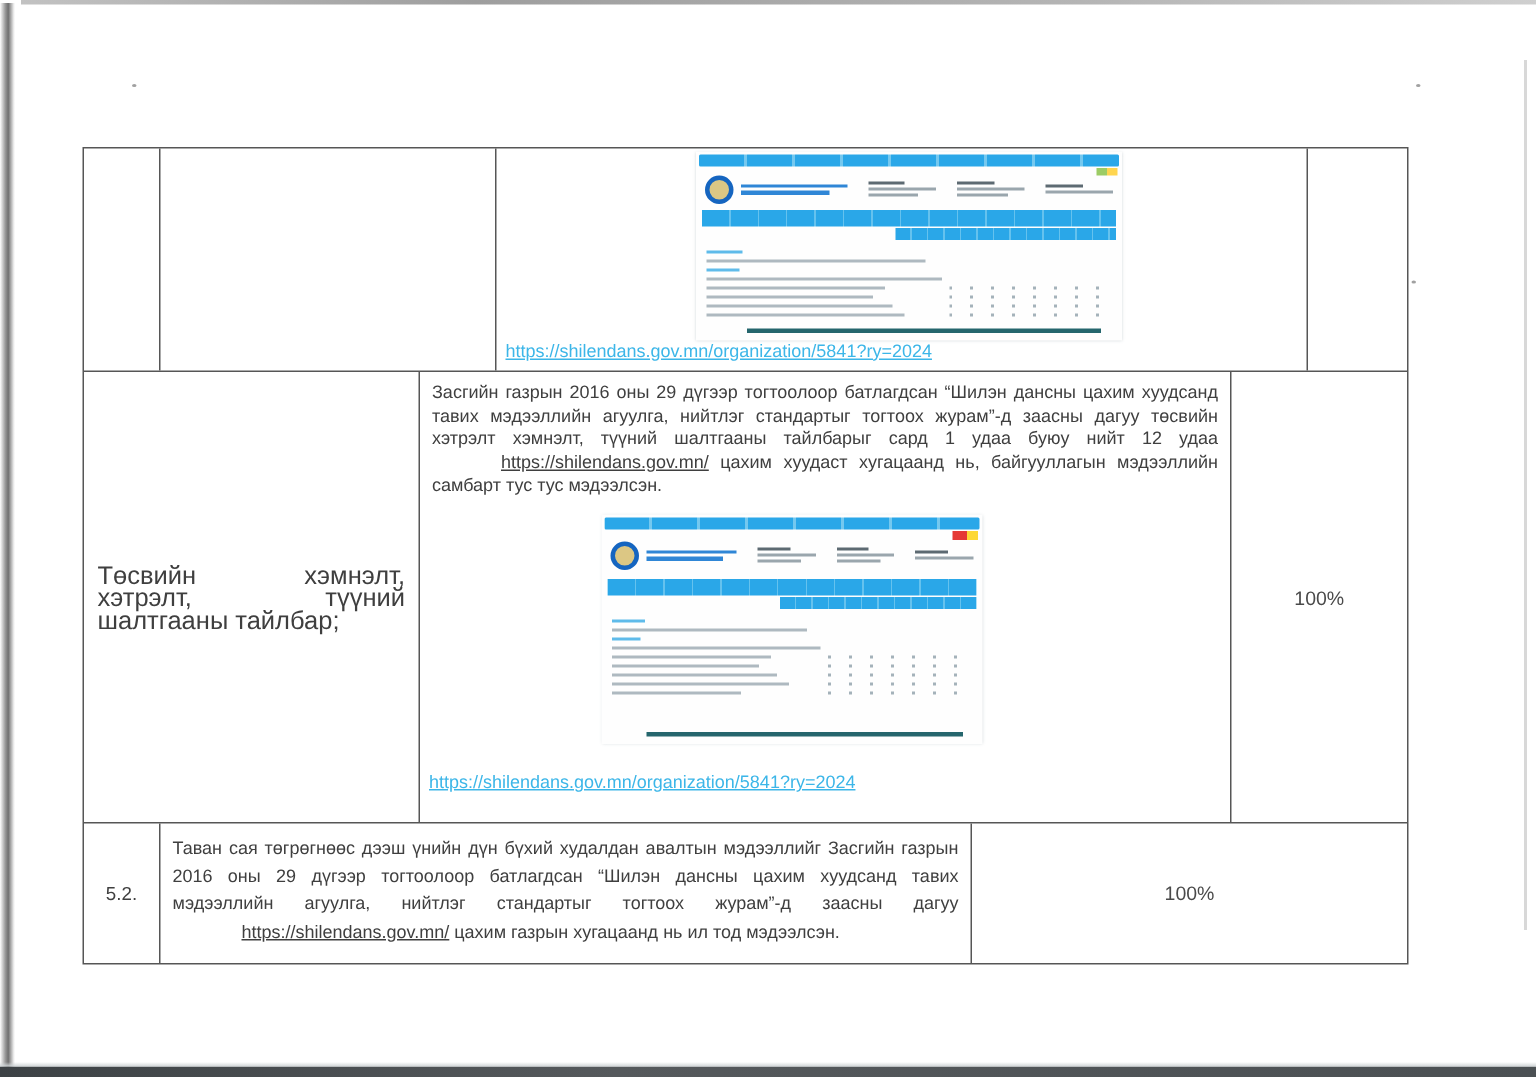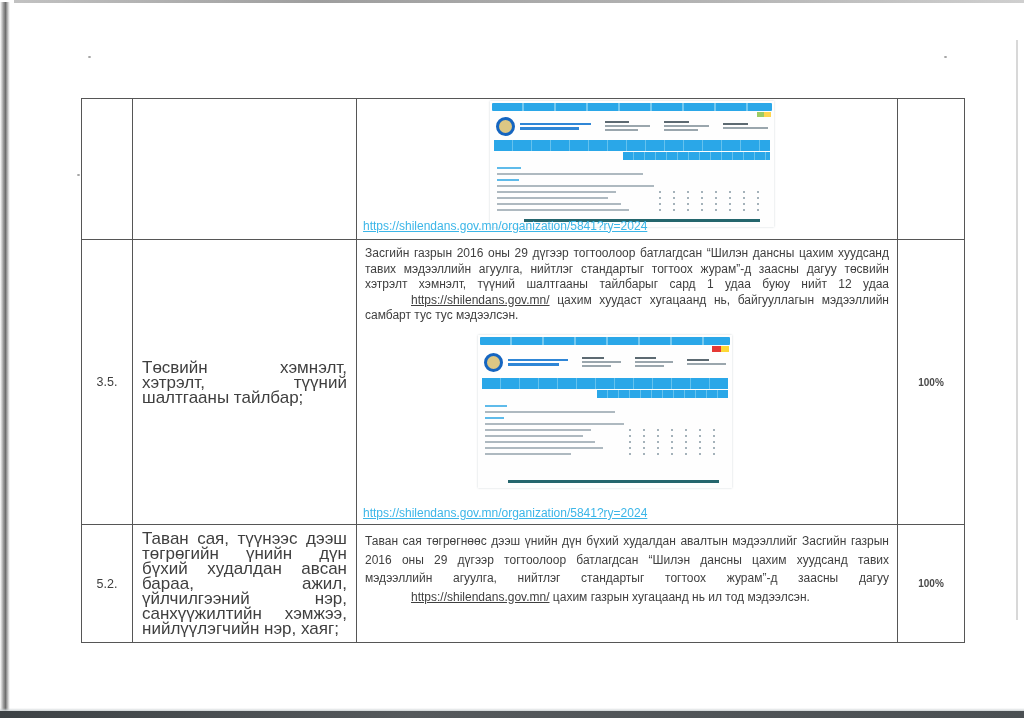--- a/index.html
+++ b/index.html
@@ -14,38 +14,38 @@
     background:linear-gradient(90deg,#c2c2c2,#9e9e9e 30%,#b5b5b5 70%,#cfcfcf);}
   .edge-left{position:absolute;left:0;top:2px;width:10px;height:712px;
     background:linear-gradient(90deg,#ffffff 0%,#9a9a9a 35%,#6f6f6f 55%,#e8e8e8 90%,#ffffff);}
   .edge-bottom{position:absolute;left:0;bottom:0;width:1024px;height:7px;
     background:linear-gradient(90deg,#3d4245,#55595c 40%,#4b5053);}
   .edge-bottom:before{content:"";position:absolute;left:0;top:-3px;width:100%;height:3px;
     background:linear-gradient(180deg,rgba(255,255,255,0),#cfd4d6);}
   .edge-right{position:absolute;left:1016px;top:40px;width:2px;height:580px;background:#d8d8d8;}
   .speck{position:absolute;background:#8a8a8a;border-radius:50%;width:3px;height:2px;opacity:.8;}
   
-  .doc-table{position:absolute;left:81px;top:98px;width:884px;height:545px;
+  .doc-table{position:absolute;left:55px;top:98px;width:884px;height:545px;
     border:1px solid #565656;box-sizing:border-box;display:flex;flex-direction:column;
     background:#fff;}
   .trow{display:flex;box-sizing:border-box;border-bottom:1px solid #565656;}
   .trow:last-child{border-bottom:none;}
   .r1{height:149px;}
   .r2{height:301px;}
   .r3{flex:1;}
   .cell{box-sizing:border-box;border-right:1px solid #565656;position:relative;}
   .cell:last-child{border-right:none;}
   .c-num{width:51px;display:flex;align-items:center;justify-content:center;
     font-size:12.5px;color:#3f3f3f;}
   .c-desc{width:224px;display:flex;align-items:center;
     font-size:17px;line-height:15px;text-align:justify;color:#3f3f3f;}
   .c-desc .inner{padding:6px 9px;width:100%;}
   .c-evid{width:541px;font-size:12px;line-height:15.5px;color:#3f3f3f;}
   .c-pct{flex:1;display:flex;align-items:center;justify-content:center;
-    font-size:10px;color:#4a4a4a;font-weight:bold;}
+    font-size:13px;color:#4a4a4a;}
   .para{padding:6px 8px 0 8px;text-align:justify;}
   .r3 .para{line-height:18.5px;padding-top:7px;}
   .inline-link{text-decoration:underline;color:#3f3f3f;cursor:pointer;margin-left:46px;}
   .biglink{position:absolute;left:6px;font-size:12px;color:#3cb6e8;
     text-decoration:underline;cursor:pointer;white-space:nowrap;}
   .r1 .biglink{bottom:5px;}
   .r2 .biglink{top:266px;}
   
   .shot{position:absolute;background:#fefefe;box-shadow:0 0 2px rgba(120,140,150,.35);}
   .shot1{left:133px;top:2px;width:284px;height:126px;}
@@ -169,21 +169,20 @@
             </div>
         </div>
         <div class="s-foot"></div>
       </div>
       <a class="biglink">https://shilendans.gov.mn/organization/5841?ry=2024</a>
     </div>
     <div class="cell c-pct"></div>
   </div>
 
   <div class="trow r2">
-    <div class="cell c-num">3.5.</div>
     <div class="cell c-desc">
       <div class="inner">Төсвийн хэмнэлт, хэтрэлт, түүний шалтгааны тайлбар;</div>
     </div>
     <div class="cell c-evid">
       <div class="para"><span>Засгийн газрын 2016 оны 29 дүгээр тогтоолоор батлагдсан “Шилэн дансны цахим хуудсанд тавих мэдээллийн агуулга, нийтлэг стандартыг тогтоох журам”-д заасны дагуу төсвийн хэтрэлт хэмнэлт, түүний шалтгааны тайлбарыг сард 1 удаа буюу нийт 12 удаа </span><span class="inline-link">https://shilendans.gov.mn/</span><span> цахим хуудаст хугацаанд нь,  байгууллагын мэдээллийн самбарт тус тус мэдээлсэн.</span></div>
       <div class="shot shot2">
         <div class="s-nav"></div>
         <div class="s-tag"></div>
         <div class="s-info">
           <div class="s-logo"></div>
@@ -244,22 +243,19 @@
         </div>
         <div class="s-foot"></div>
       </div>
       <a class="biglink">https://shilendans.gov.mn/organization/5841?ry=2024</a>
     </div>
     <div class="cell c-pct">100%</div>
   </div>
 
   <div class="trow r3">
     <div class="cell c-num">5.2.</div>
-    <div class="cell c-desc">
-      <div class="inner">Таван сая, түүнээс дээш төгрөгийн үнийн дүн бүхий худалдан авсан бараа, ажил, үйлчилгээний нэр, санхүүжилтийн хэмжээ, нийлүүлэгчийн нэр, хаяг;</div>
-    </div>
     <div class="cell c-evid">
       <div class="para"><span>Таван сая төгрөгнөөс дээш үнийн дүн бүхий худалдан авалтын мэдээллийг Засгийн газрын 2016 оны 29 дүгээр тогтоолоор батлагдсан “Шилэн дансны цахим хуудсанд тавих мэдээллийн агуулга, нийтлэг стандартыг тогтоох журам”-д заасны дагуу </span><span class="inline-link">https://shilendans.gov.mn/</span><span> цахим газрын хугацаанд нь ил тод мэдээлсэн.</span></div>
     </div>
     <div class="cell c-pct">100%</div>
   </div>
 
 </div>
 
 </body></html>

